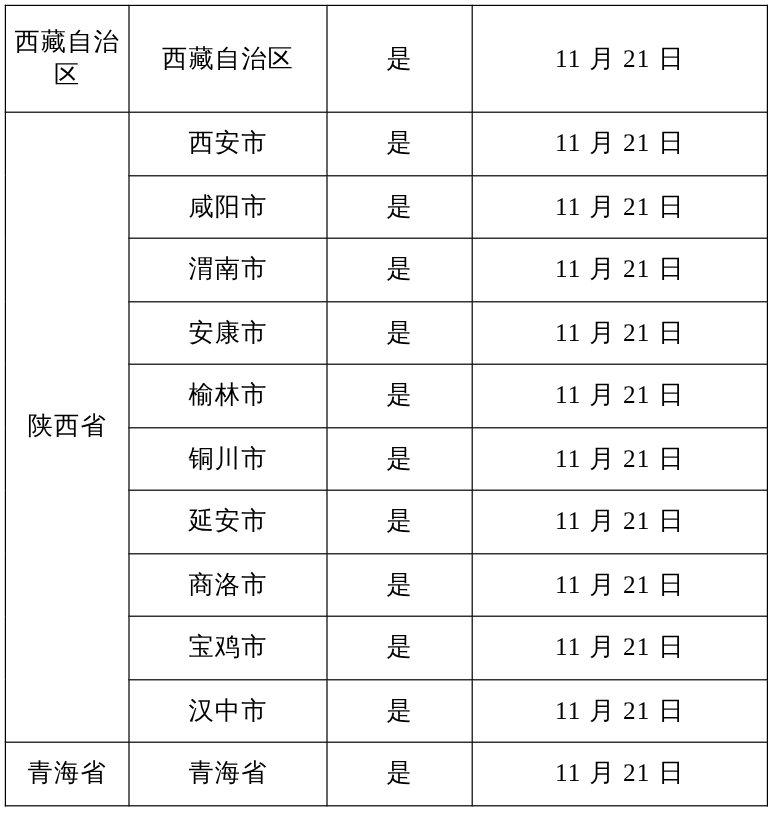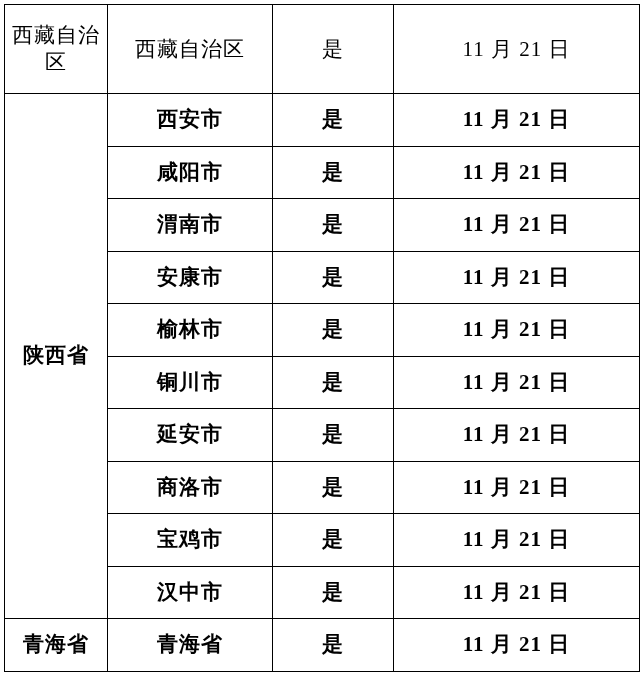--- a/index.html
+++ b/index.html
@@ -54,21 +54,20 @@
   .cell-wrap {
     display: block;
     padding: 0 2px;
     word-break: break-all;
   }
   tr.row-tall td {
     height: 88px;
   }
   tr.row-std td {
     height: 51.5px;
-    font-weight: bold;
   }
   .province-stack {
     display: block;
     line-height: 1.3;
   }
 </style>
 </head>
 <body>
 
 <div class="sheet">

